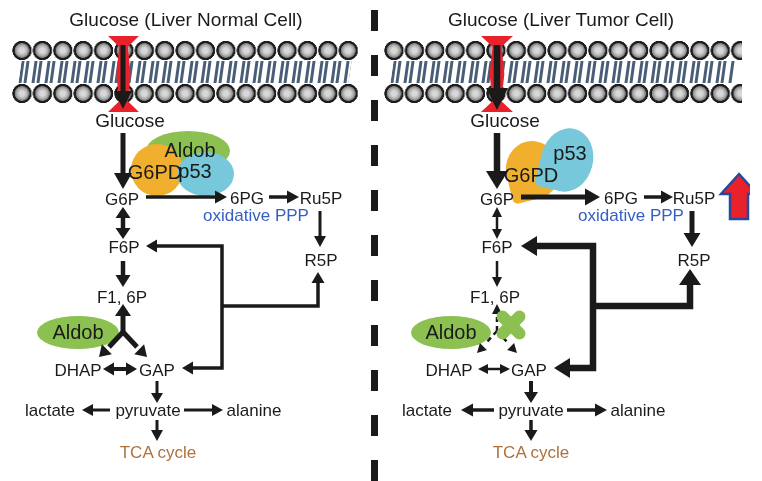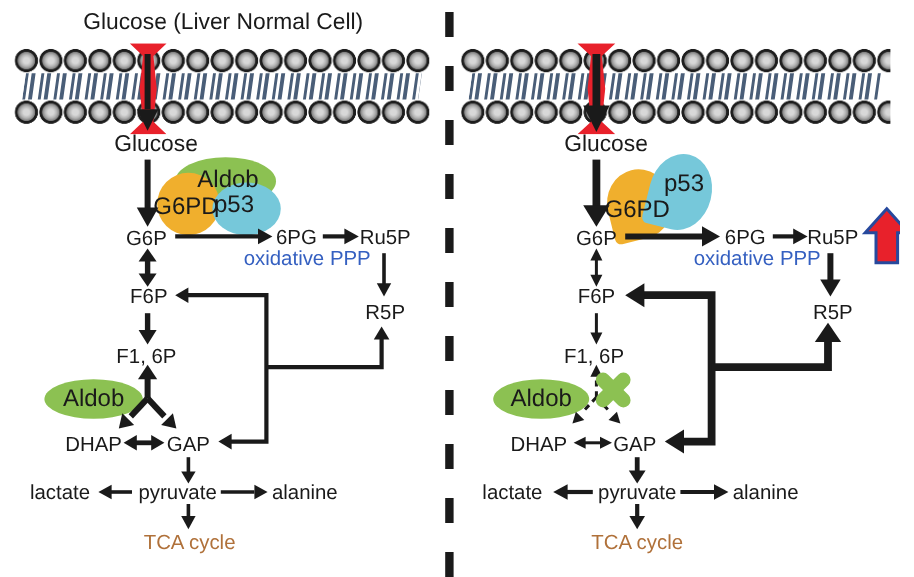--- a/index.html
+++ b/index.html
@@ -89,20 +89,21 @@
 
     <div class="lbl" style="left:78px;top:370px">DHAP</div>
     <div class="lbl" style="left:157px;top:370px">GAP</div>
     <div class="lbl" style="left:50px;top:410px">lactate</div>
     <div class="lbl" style="left:148px;top:410px">pyruvate</div>
     <div class="lbl" style="left:254px;top:410px">alanine</div>
     <div class="lbl brown" style="left:158px;top:452px">TCA cycle</div>
   </div>
 
   <div style="position:absolute;inset:0;">
+    <div class="lbl t19" style="left:561px;top:19px">Glucose (Liver Tumor Cell)</div>
 
     <div class="mem" style="left:384px;width:358px">
       <div class="heads"></div>
       <div class="tails"></div>
       <div class="heads"></div>
     </div>
     <div class="transporter" style="left:481px;width:32px"></div>
 
     <div class="lbl t19" style="left:505px;top:120px">Glucose</div>
 

